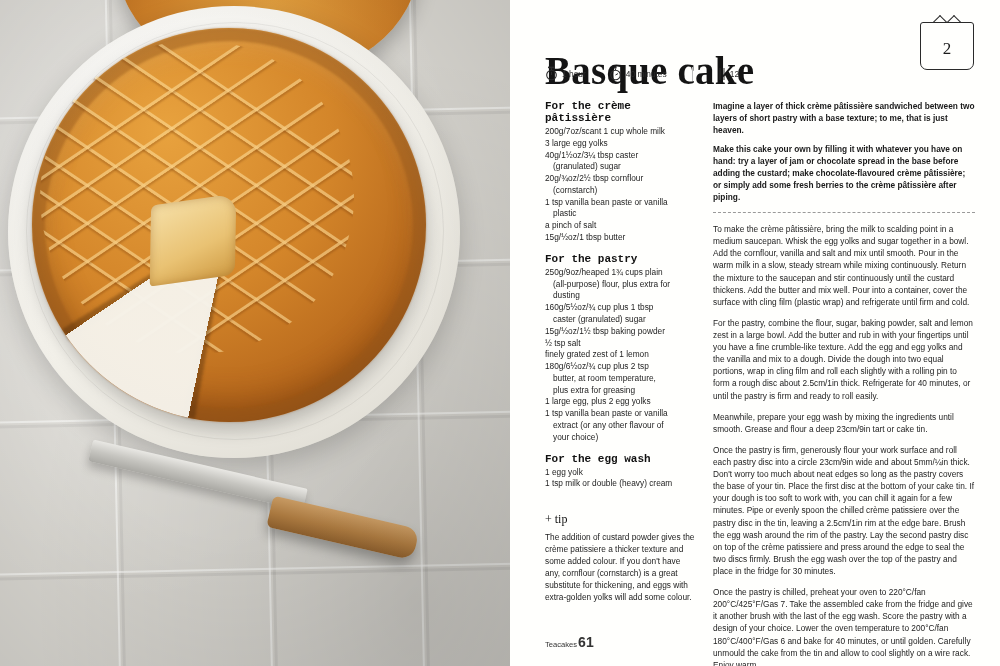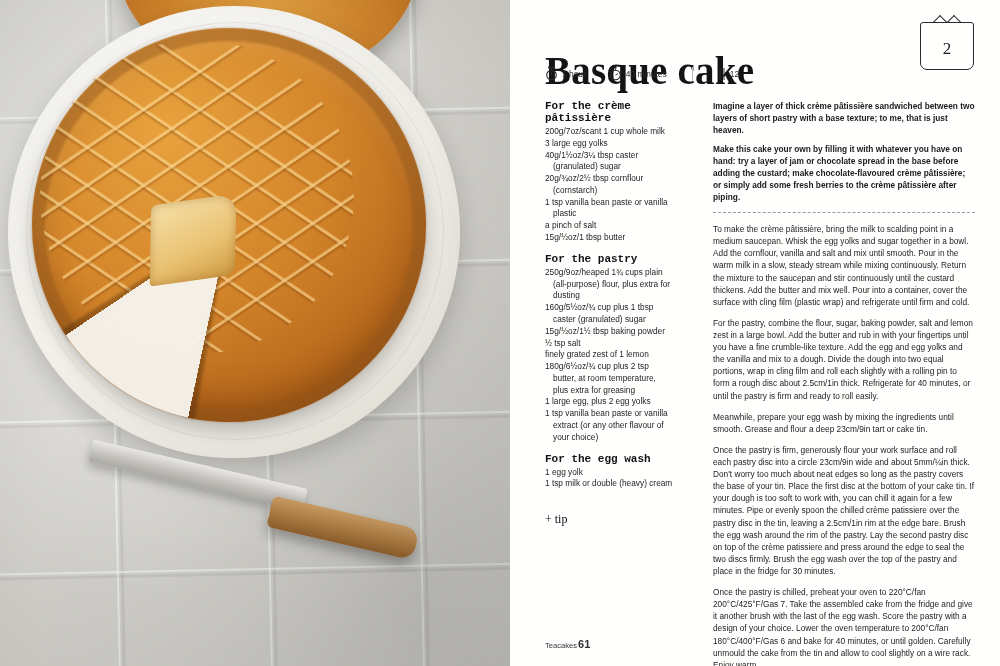--- a/index.html
+++ b/index.html
@@ -298,21 +298,21 @@
 
   .footer {
     position: absolute;
     left: 35px; bottom: 16px;
     font-size: 7.6px;
     color: #333;
     display: flex;
     align-items: baseline;
     gap: 1px;
   }
-  .footer .pg { font-weight: bold; font-size: 11px; }
+  .footer .pg { font-weight: bold; font-size: 14px; }
 </style>
 </head>
 <body>
 
 <div class="page">
 
   <div class="photo">
     <div class="tiles"></div>
     <div class="cake-top"></div>
 
@@ -447,20 +447,21 @@
         <div>
           <div class="ing-head spaced">For the egg wash</div>
           <div class="ing-list">
             <div>1 egg yolk</div>
             <div>1 tsp milk or double (heavy) cream</div>
           </div>
         </div>
 
         <div class="tip">
           <h4>+ tip</h4>
+          <p>The addition of custard powder gives the crème patissiere a thicker texture and some added colour. If you don't have any, cornflour (cornstarch) is a great substitute for thickening, and eggs with extra-golden yolks will add some colour.</p>
         </div>
       </div>
 
       <div class="col-right">
         <div class="intro">
           <p>Imagine a layer of thick crème pâtissière sandwiched between two layers of short pastry with a base texture; to me, that is just heaven.</p>
           <p>Make this cake your own by filling it with whatever you have on hand: try a layer of jam or chocolate spread in the base before adding the custard; make chocolate-flavoured crème pâtissière; or simply add some fresh berries to the crème pâtissière after piping.</p>
         </div>
 
         <div class="dashrule"></div>

